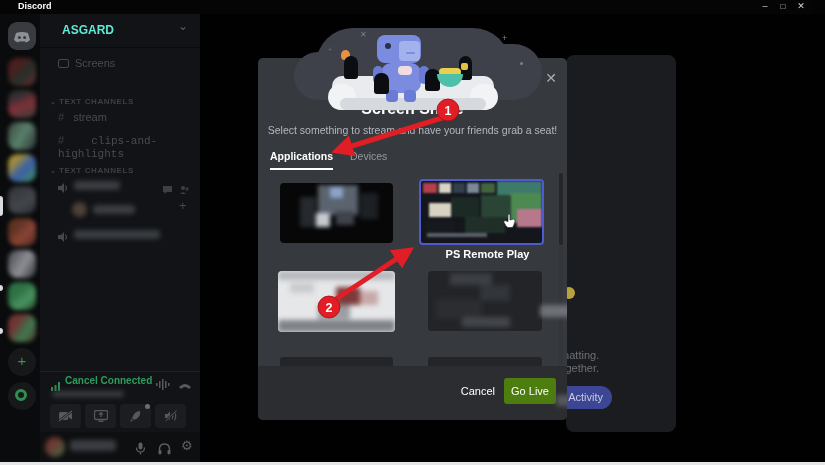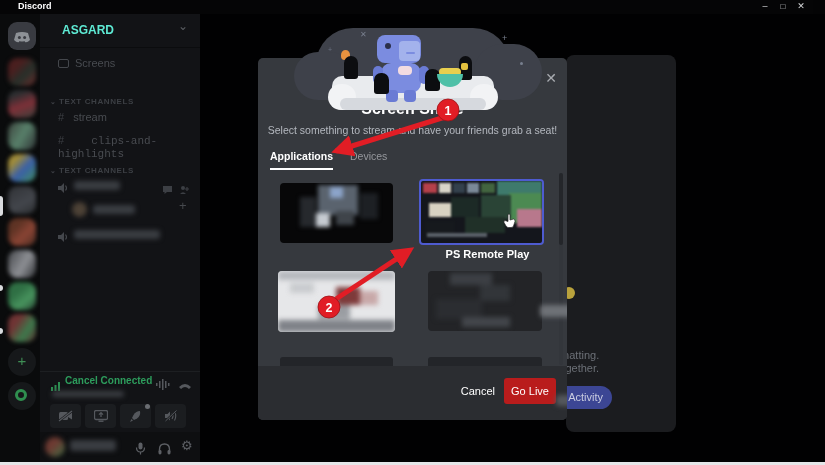--- a/index.html
+++ b/index.html
@@ -35,21 +35,21 @@
   .modal .title{position:absolute;left:0;top:42px;width:100%;text-align:center;color:#fff;font-size:16px;font-weight:bold;}
   .modal .subtitle{position:absolute;left:0;top:66px;width:100%;text-align:center;color:#b4b8bf;font-size:10.5px;}
   .tabs{position:absolute;left:12px;top:92px;display:flex;gap:17px;}
   .tab{font-size:10.5px;color:#96989d;padding-bottom:6px;}
   .tab.active{color:#fff;font-weight:bold;border-bottom:2px solid #fff;}
   .tile{position:absolute;border-radius:4px;overflow:hidden;}
   .tile .blk{position:absolute;}
   .applabel{position:absolute;text-align:center;color:#fff;font-size:11px;font-weight:bold;}
   .footer{position:absolute;left:0;right:0;bottom:0;height:54px;background:#2b2d31;padding-left:30px;}
   .cancel{position:absolute;right:72px;top:19px;color:#fff;font-size:11px;}
-  .golive{position:absolute;right:11px;top:12px;width:52px;height:26px;background:#b91c1c;border-radius:3px;
+  .golive{position:absolute;right:11px;top:12px;width:52px;height:26px;background:#4d7c0f;border-radius:3px;
     color:#fff;font-size:11px;text-align:center;line-height:26px;}
   .illu{position:absolute;left:258px;top:28px;width:309px;height:82px;z-index:6;pointer-events:none;}
   .anno{position:absolute;left:0;top:0;z-index:10;pointer-events:none;}
   .spk{display:inline-block;}
 </style>
 </head>
 <body>
 
 <div class="screen">
 

